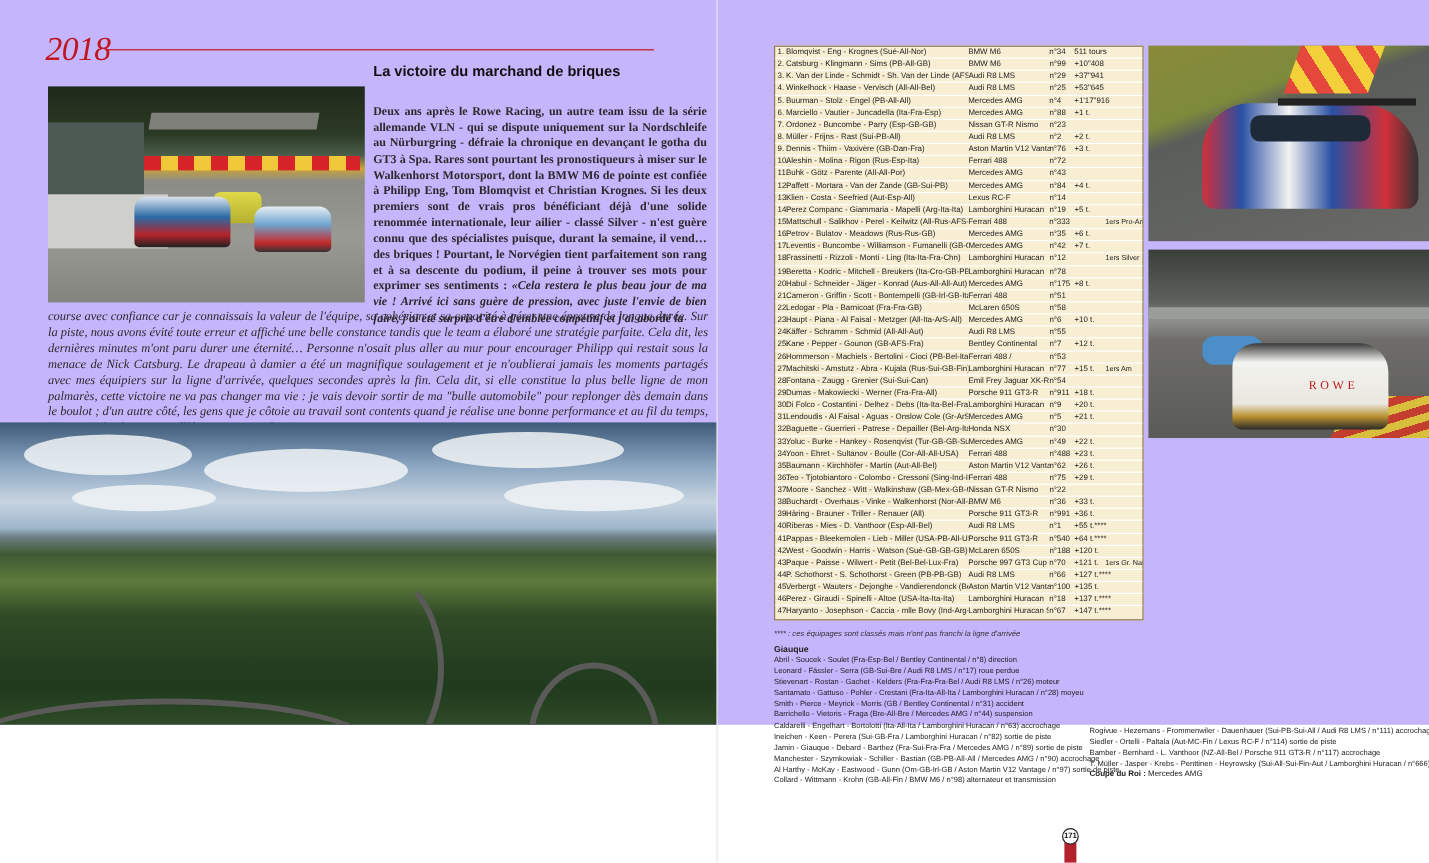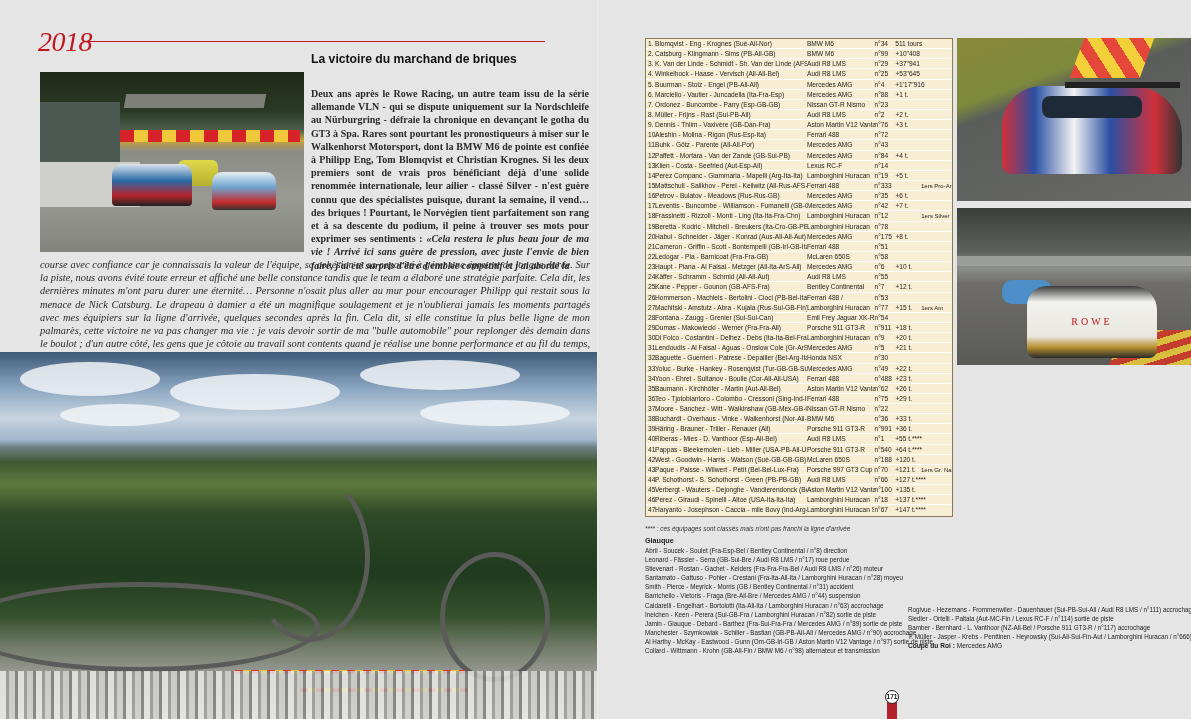--- a/index.html
+++ b/index.html
@@ -1,19 +1,19 @@
 <!DOCTYPE html>
 <html><head>
 <meta charset="utf-8">
 <style>
   * { box-sizing: border-box; margin: 0; padding: 0; }
   html, body { width: 1191px; height: 719px; overflow: hidden; background: #ffffff; }
   body { position: relative; font-family: "Liberation Serif", serif; color: #222; }
 
-  .page { position: absolute; top: 0; height: 719px; background: #e5e5e5; overflow: hidden; }
+  .page { position: absolute; top: 0; height: 604px; background: #c4b5fd; overflow: hidden; }
   .page-left { left: 0; width: 598px; }
   .page-right { left: 598px; width: 593px; }
   .gutter { position: absolute; left: 597px; top: 0; width: 2px; height: 719px; background: linear-gradient(to right, #e6e6e6, #fafafa); }
 
   .year { position: absolute; left: 38px; top: 26px; font-family: "Liberation Serif", serif; font-style: italic; font-size: 28px; color: #c0161d; letter-spacing: -0.5px; }
   .year-rule { position: absolute; left: 88px; top: 41px; width: 457px; height: 1px; background: #c0161d; }
 
   .photo { position: absolute; overflow: hidden; }
   .photo-finish { left: 40px; top: 72px; width: 264px; height: 180px;
     background:
@@ -61,21 +61,21 @@
   .photo-ferrari .kerb2 { position:absolute; left:120px; top:0; width:70px; height:40px; background: repeating-linear-gradient(45deg,#e5473a 0 10px,#f3d03a 10px 20px); transform: skewX(-20deg); }
   .photo-ferrari .body { position:absolute; left:45px; top:48px; width:180px; height:88px; border-radius:40px 50px 10px 10px; background: linear-gradient(90deg,#d1303a 0%, #2a4fa3 18%, #f2f2f2 40%, #2a4fa3 60%, #d1303a 85%, #333 100%); }
   .photo-ferrari .wing { position:absolute; left:108px; top:44px; width:115px; height:6px; background:#222; }
   .photo-ferrari .glass { position:absolute; left:85px; top:58px; width:100px; height:22px; border-radius:8px; background:#1f2a38; }
 
   .photo-bmw { left: 957px; top: 208px; width: 235px; height: 157px;
     background: linear-gradient(to bottom, #3a3f3a 0%, #5e625c 28%, #8d8f8b 38%, #6e6d69 48%, #5a5a57 100%); }
   .photo-bmw .rail { position:absolute; left:0; top:48px; width:235px; height:10px; background:#9b9d99; }
   .photo-bmw .blue { position:absolute; left:45px; top:72px; width:50px; height:24px; border-radius:10px; background:#4b8ec8; }
   .photo-bmw .car { position:absolute; left:70px; top:78px; width:130px; height:72px; border-radius:20px 24px 8px 8px; background: linear-gradient(#3a3a3a 0%, #f2f2ee 22%, #e9e7df 70%, #b8902e 85%, #2a2a2a 100%); }
-  .photo-bmw .rowe { position:absolute; left:95px; top:108px; width:80px; height:12px; font-family:"Liberation Serif", serif; font-size:10px; letter-spacing:3px; color:#c0161d; text-align:center; line-height:12px; }
+  .photo-bmw .rowe { position:absolute; left:95px; top:108px; width:80px; height:12px; font-family:"Liberation Serif", serif; font-size:10px; letter-spacing:3px; color:#c0161d; text-align:right; line-height:12px; }
   .photo-bmw .kerb3 { position:absolute; left:160px; top:122px; width:90px; height:40px; background: repeating-linear-gradient(-20deg,#cf3a2a 0 8px,#e7c93a 8px 16px); transform: skewX(-30deg); opacity:.9; }
 
   .page-num { position: absolute; left: 885px; top: 690px; width: 14px; height: 29px; }
   .page-num .bar { position:absolute; left:2px; top:10px; width:10px; height:19px; background:#b3222a; }
   .page-num .circle { position:absolute; left:0; top:0; width:14px; height:14px; border-radius:50%; border:1px solid #222; background:#fff; font-family:"Liberation Sans", sans-serif; font-size:6.5px; font-weight:bold; text-align:center; line-height:12px; color:#111; }
 </style>
 </head>
 <body>
 
 <div class="page page-left">

